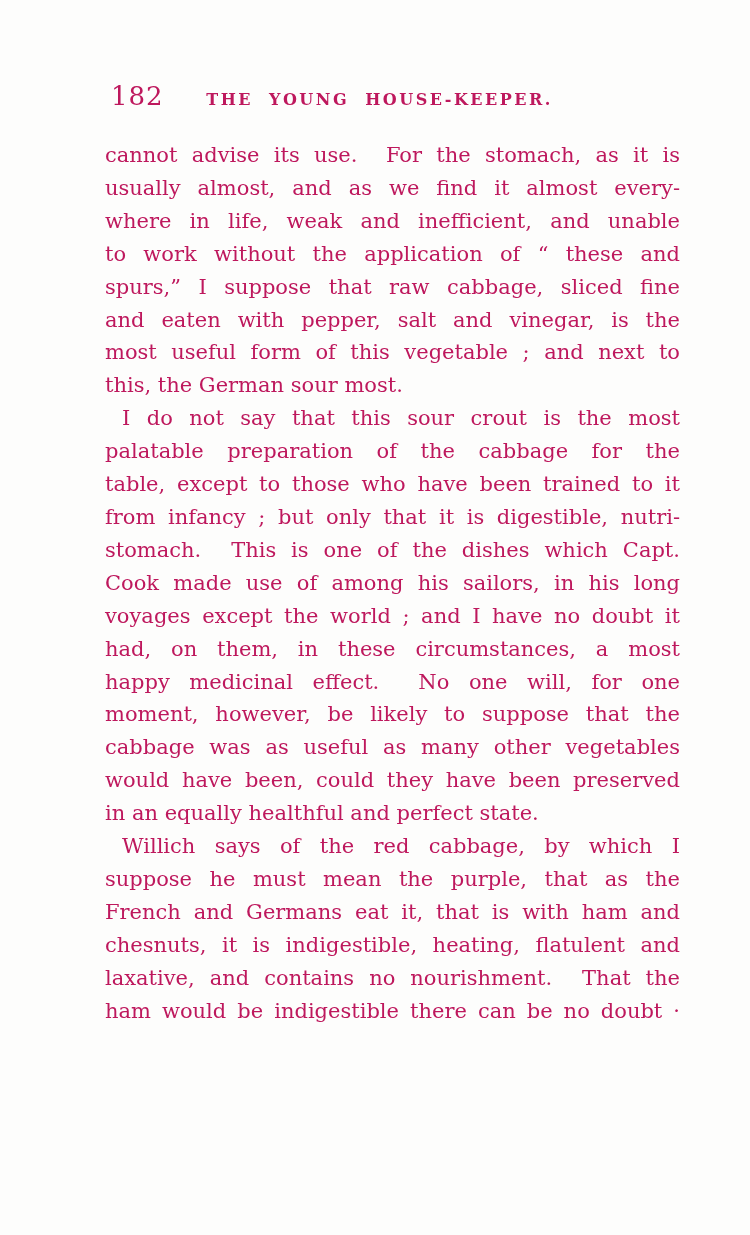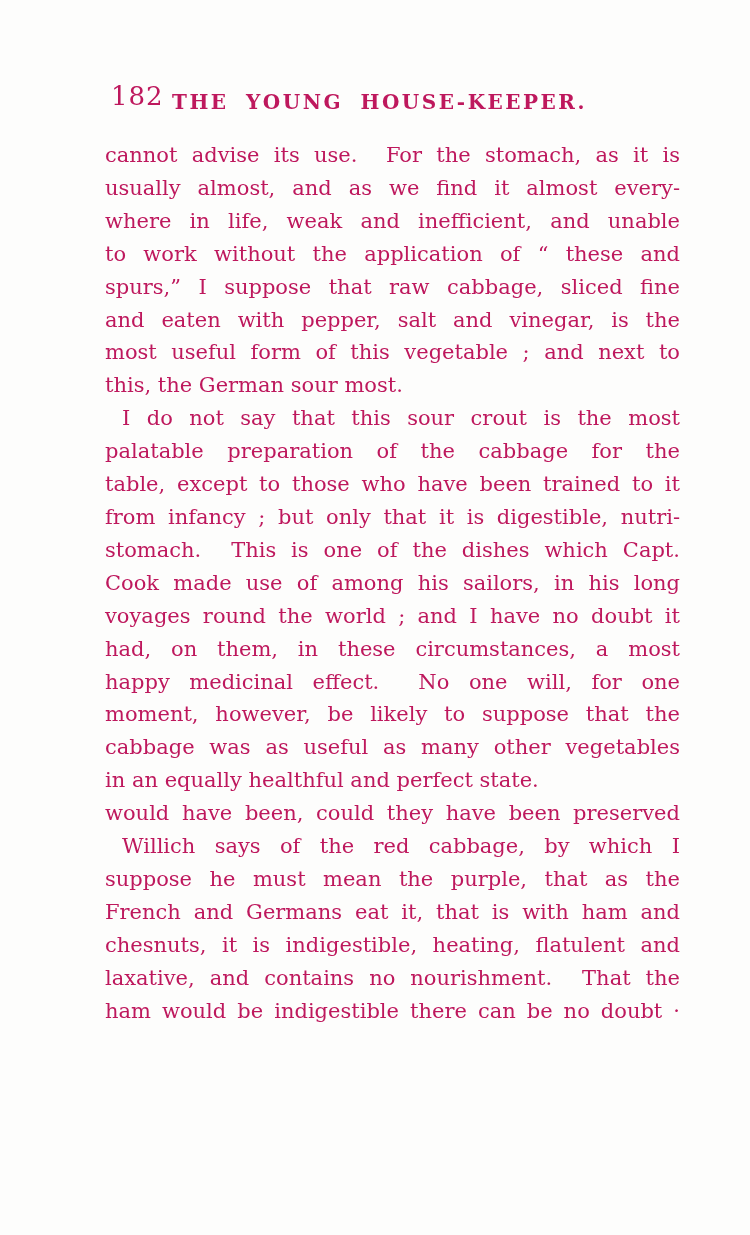--- a/index.html
+++ b/index.html
@@ -30,21 +30,21 @@
     font-size: 26px;
     line-height: 26px;
     letter-spacing: 1px;
   }
   .running-title {
     position: absolute;
     left: -6px;
     right: 20px;
     top: 7px;
     text-align: center;
-    font-size: 20px;
+    font-size: 16px;
     font-weight: 700;
     letter-spacing: 2.5px;
     word-spacing: 8px;
     white-space: nowrap;
   }
   .body-text {
     position: absolute;
     top: 139px;
     left: 105px;
     width: 575px;
@@ -82,27 +82,27 @@
         <div class="line">most useful form of this vegetable ; and next to</div>
         <div class="line line-last">this, the German sour most.</div>
       </div>
       <div class="paragraph indent">
         <div class="line">I do not say that this sour crout is the most</div>
         <div class="line">palatable preparation of the cabbage for the</div>
         <div class="line">table, except to those who have been trained to it</div>
         <div class="line">from infancy ; but only that it is digestible, nutri-</div>
         <div class="line">stomach.  This is one of the dishes which Capt.</div>
         <div class="line">Cook made use of among his sailors, in his long</div>
-        <div class="line">voyages round the world ; and I have no doubt it</div>
+        <div class="line">voyages except the world ; and I have no doubt it</div>
         <div class="line">had, on them, in these circumstances, a most</div>
         <div class="line">happy medicinal effect.  No one will, for one</div>
         <div class="line">moment, however, be likely to suppose that the</div>
         <div class="line">cabbage was as useful as many other vegetables</div>
+        <div class="line">would have been, could they have been preserved</div>
         <div class="line line-last">in an equally healthful and perfect state.</div>
-        <div class="line">would have been, could they have been preserved</div>
       </div>
       <div class="paragraph indent">
         <div class="line">Willich says of the red cabbage, by which I</div>
         <div class="line">suppose he must mean the purple, that as the</div>
         <div class="line">French and Germans eat it, that is with ham and</div>
         <div class="line">chesnuts, it is indigestible, heating, flatulent and</div>
         <div class="line">laxative, and contains no nourishment.  That the</div>
         <div class="line">ham would be indigestible there can be no doubt ·</div>
       </div>
     </main>

